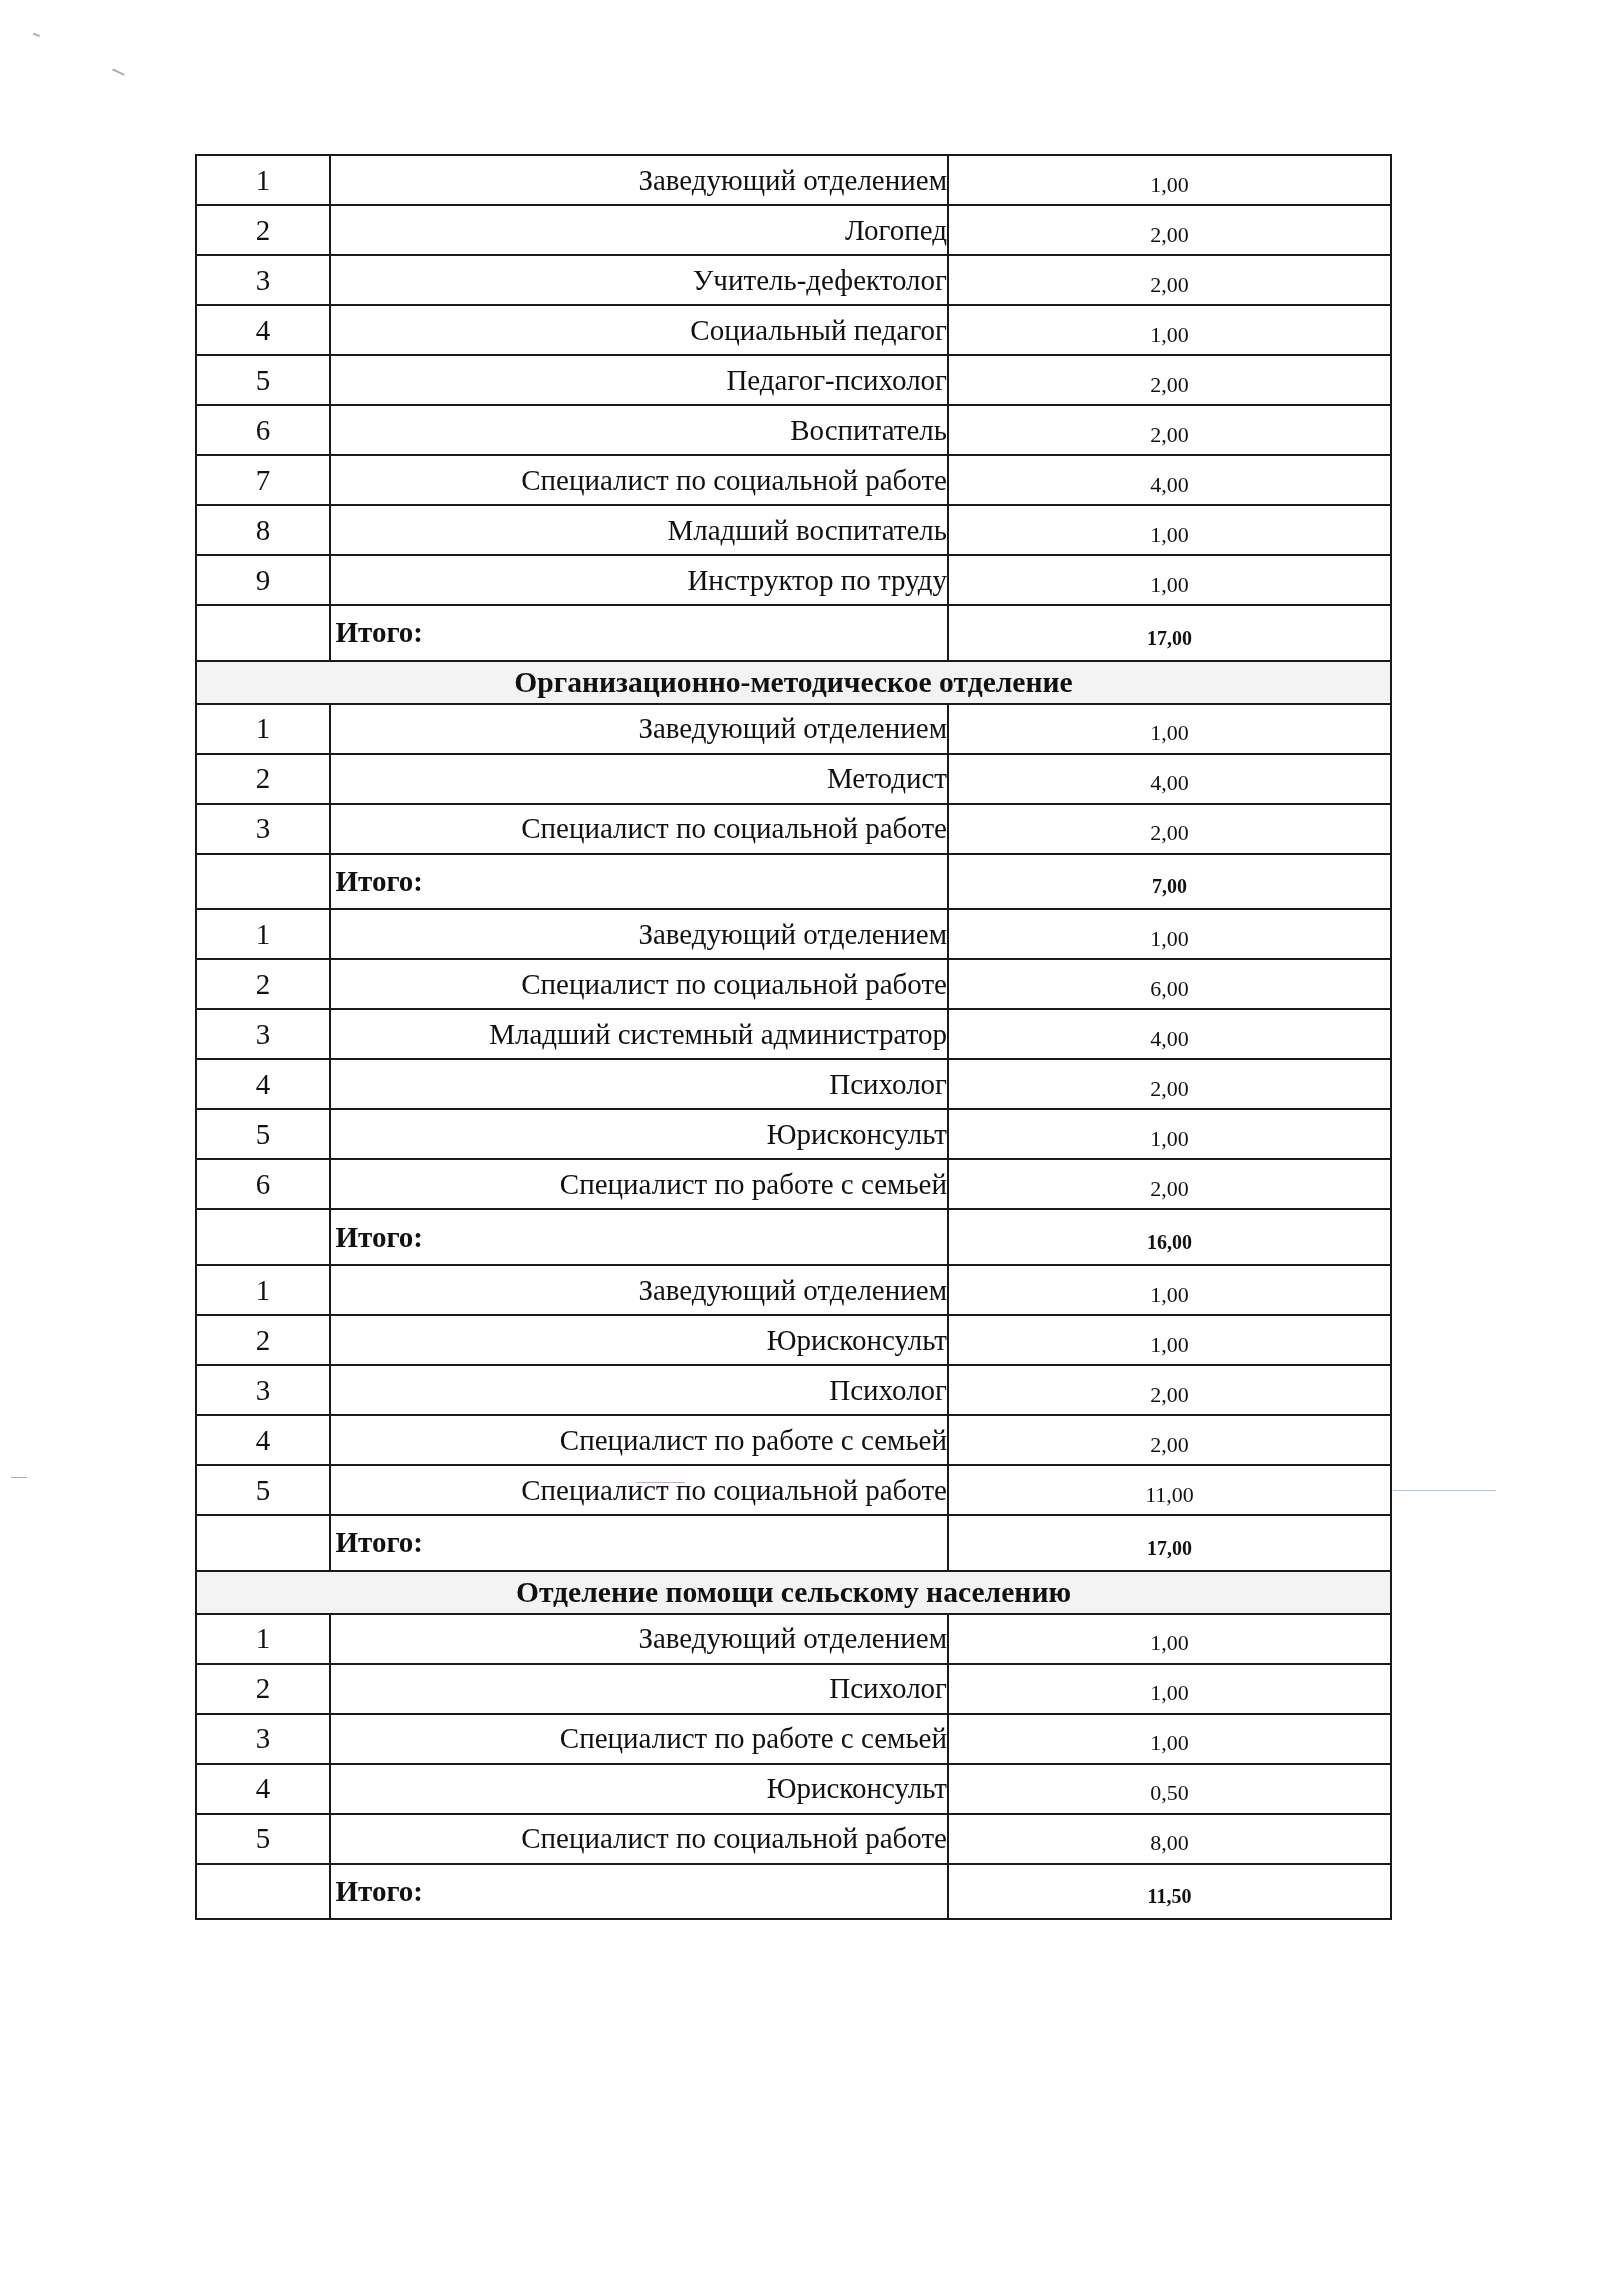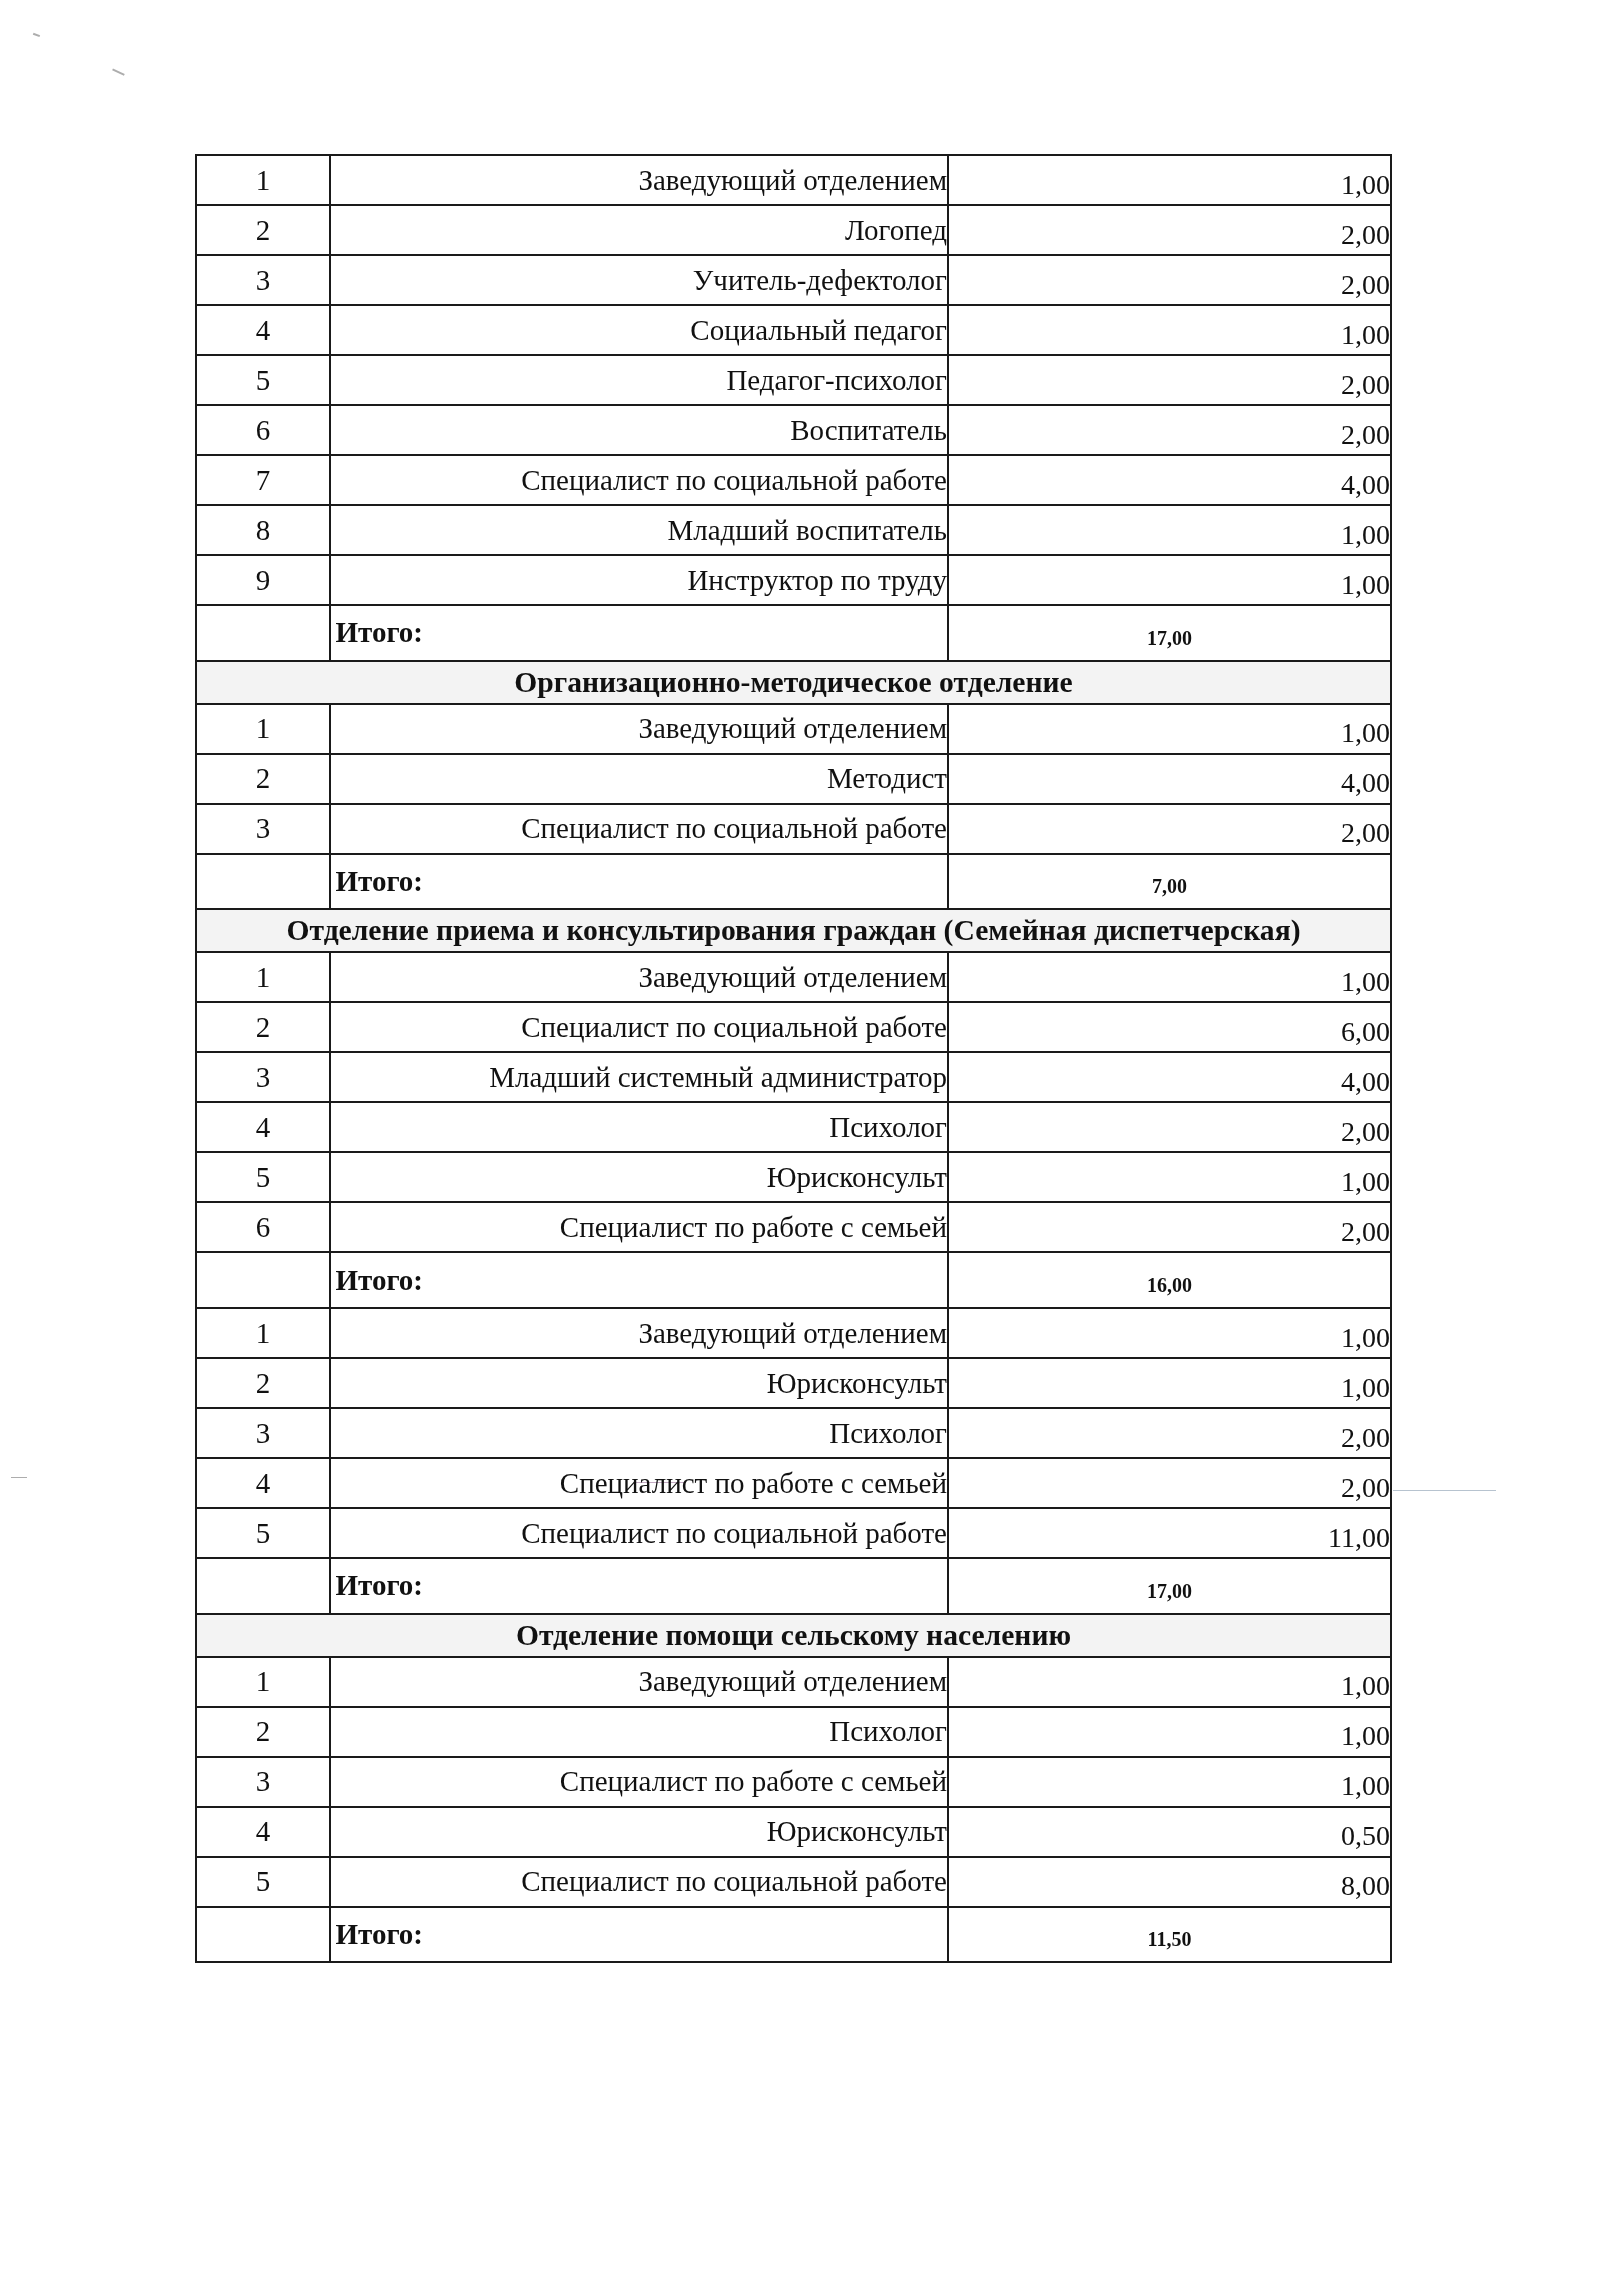--- a/index.html
+++ b/index.html
@@ -61,22 +61,22 @@
     text-align: center;
     font-size: 29px;
   }
   .name-cell {
     text-align: right;
     font-size: 29px;
     padding-left: 4.5px !important;
     white-space: nowrap;
   }
   .val-cell {
-    text-align: right;
-    font-size: 28px;
+    text-align: center;
+    font-size: 22px;
     padding-top: 9px !important;
   }
   tr.total-row td { height: 43px; }
   .total-label {
     font-weight: bold;
     font-size: 29px;
     padding-left: 4.5px !important;
   }
   .total-val {
     text-align: center;
@@ -167,23 +167,20 @@
       <tr class="data-row">
         <td class="num-cell">3</td>
         <td class="name-cell">Специалист по социальной работе</td>
         <td class="val-cell">2,00</td>
       </tr>
       <tr class="total-row">
         <td class="num-cell"></td>
         <td class="total-label">Итого:</td>
         <td class="total-val">7,00</td>
       </tr>
-      <tr>
-        <td class="section-header" colspan="3">Отделение приема и консультирования граждан (Семейная диспетчерская)</td>
-      </tr>
       <tr class="data-row">
         <td class="num-cell">1</td>
         <td class="name-cell">Заведующий отделением</td>
         <td class="val-cell">1,00</td>
       </tr>
       <tr class="data-row">
         <td class="num-cell">2</td>
         <td class="name-cell">Специалист по социальной работе</td>
         <td class="val-cell">6,00</td>
       </tr>

